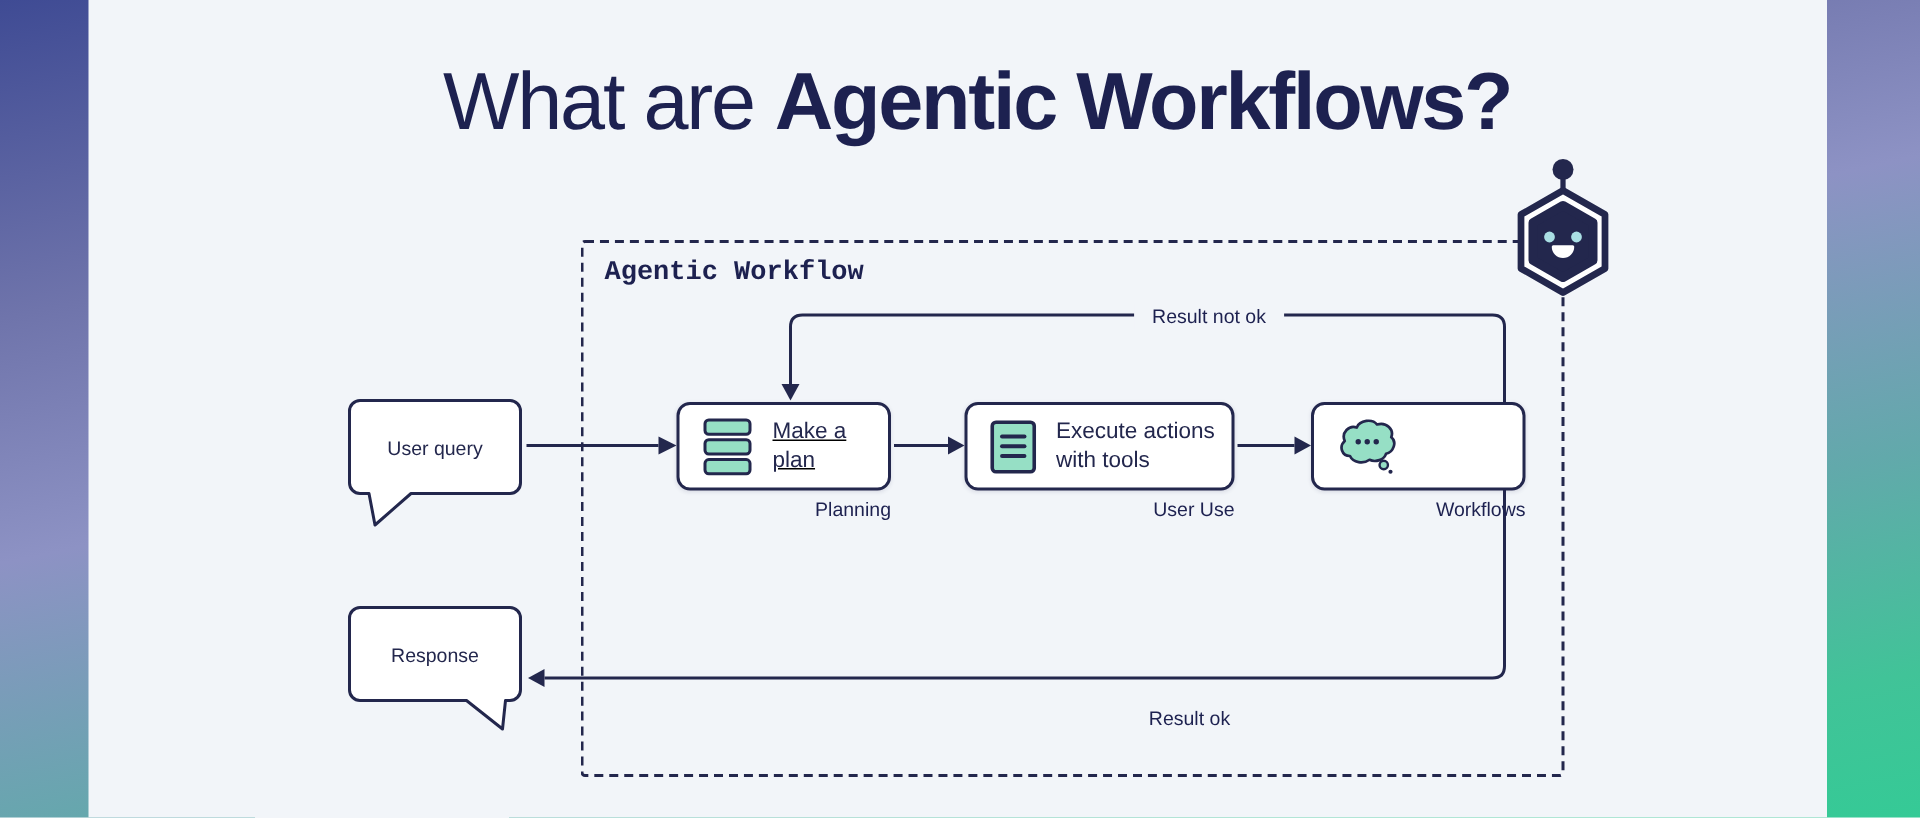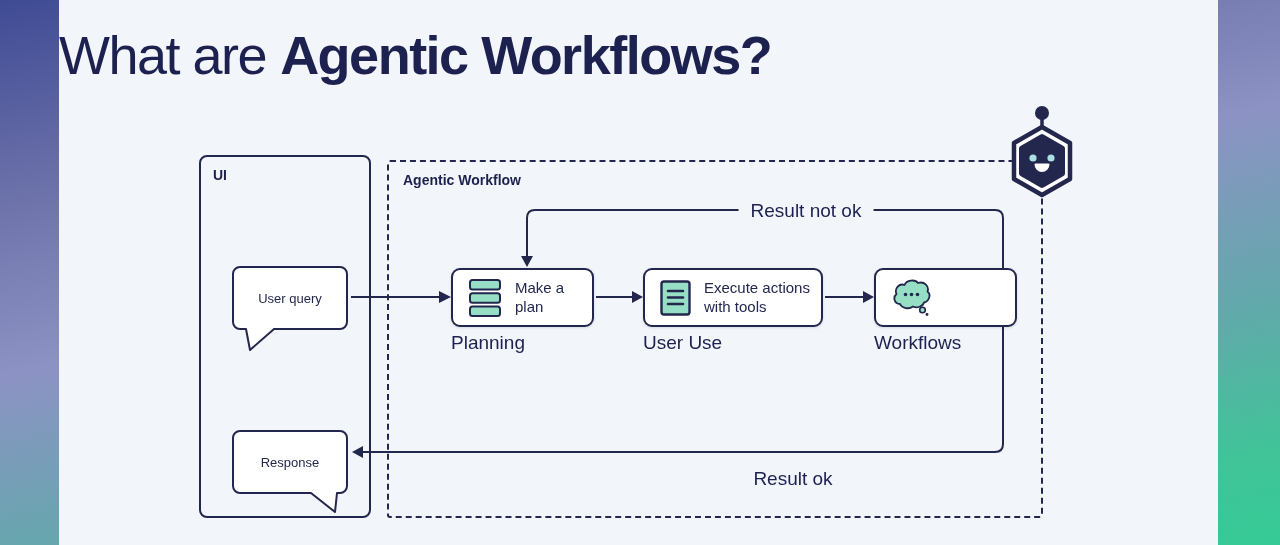--- a/index.html
+++ b/index.html
@@ -1,73 +1,70 @@
 <!DOCTYPE html>
 <html><head>
 <meta charset="utf-8">
 <style>
   html,body{margin:0;padding:0;}
   .canvas{position:relative;width:1280px;height:545px;overflow:hidden;
     background:linear-gradient(168deg,#3f4b94 0%,#6f74ab 26%,#8d92c4 46%,#62a9ab 70%,#41c398 88%,#35ca96 100%);
     font-family:"Liberation Sans",sans-serif;}
   .panel{position:absolute;left:59px;top:0;width:1159px;height:545px;background:#f2f5f9;}
-  .title{position:absolute;left:59px;top:24px;width:1159px;margin:0;text-align:left;
+  .title{position:absolute;left:59px;top:24px;width:1159px;margin:13px;text-align:center;
     font-size:54px;font-weight:400;color:#1d2150;letter-spacing:-1.5px;}
   .title .t-prefix{margin-right:.26em;}
   .title strong{font-weight:700;}
 
   .ui-box{position:absolute;left:199px;top:155px;width:172px;height:363px;
     border:2px solid #23274d;border-radius:8px;box-sizing:border-box;}
   .wf-box{position:absolute;left:387px;top:160px;width:656px;height:358px;
     border:2px dashed #23274d;border-radius:3px;box-sizing:border-box;}
   .box-label{position:absolute;left:12px;top:10px;font-weight:700;color:#1d2150;}
   .ui-box .box-label{font-size:14px;}
-  .wf-box .box-label{left:14px;font-size:14px;}
+  .wf-box .box-label{left:14px;font-size:18px;font-family:Liberation Mono, monospace;}
 
   .connectors{position:absolute;left:0;top:0;pointer-events:none;}
 
   .edge-label{position:absolute;transform:translate(-50%,-50%);background:#f2f5f9;
-    padding:1px 12px;font-size:19px;color:#1d2150;white-space:nowrap;}
+    padding:1px 12px;font-size:13px;color:#1d2150;white-space:nowrap;}
   #edge-not-ok{left:806px;top:211px;}
   #edge-ok{left:793px;top:479px;}
 
   .bubble{position:absolute;width:118px;height:88px;}
   .bubble svg{display:block;}
   .bubble .bubble-text{position:absolute;left:0;top:0;width:118px;height:64px;
     display:flex;align-items:center;justify-content:center;font-size:13px;color:#23274d;}
   #bubble-user{left:231px;top:266px;}
-  #bubble-response{left:231px;top:430px;text-align:right;}
+  #bubble-response{left:231px;top:404px;text-align:right;}
 
   .step{position:absolute;top:268px;height:59px;background:#ffffff;border:2px solid #23274d;
     border-radius:9px;box-sizing:border-box;display:flex;align-items:center;gap:13px;
     padding:0 8px 0 15px;box-shadow:0 1px 3px rgba(29,33,80,.12);}
-  #step-plan{left:451px;width:143px;}
+  #step-plan{left:451px;width:143px;text-decoration:underline;}
   #step-execute{left:643px;width:180px;align-items:center;}
   #step-reflect{left:874px;width:143px;}
   .step-text{font-size:15px;color:#23274d;line-height:1.25;}
   .step .icon{flex:0 0 auto;display:flex;}
 
-  .sub-label{position:absolute;top:332px;font-size:19px;font-weight:500;color:#1d2150;text-align:left;}
+  .sub-label{position:absolute;top:332px;font-size:13px;font-weight:500;color:#1d2150;text-align:right;}
   #sub-plan{left:451px;width:143px;}
   #sub-execute{left:643px;width:180px;}
   #sub-reflect{left:874px;width:143px;}
 
   .robot{position:absolute;left:1002px;top:103px;}
 </style>
 </head>
 <body>
 
 <div class="canvas">
   <div class="panel"></div>
 
   <h1 class="title"><span class="t-prefix">What are</span><strong>Agentic Workflows?</strong></h1>
 
-  <div class="ui-box">
-    <span class="box-label">UI</span>
-  </div>
 
   <div class="wf-box">
     <span class="box-label">Agentic Workflow</span>
   </div>
 
   <svg class="connectors" width="1280" height="545" viewBox="0 0 1280 545">
     <g stroke="#23274d" stroke-width="2" fill="none">
       <path d="M351,297 H439"></path>
       <path d="M596,297 H632"></path>
       <path d="M825,297 H863"></path>

